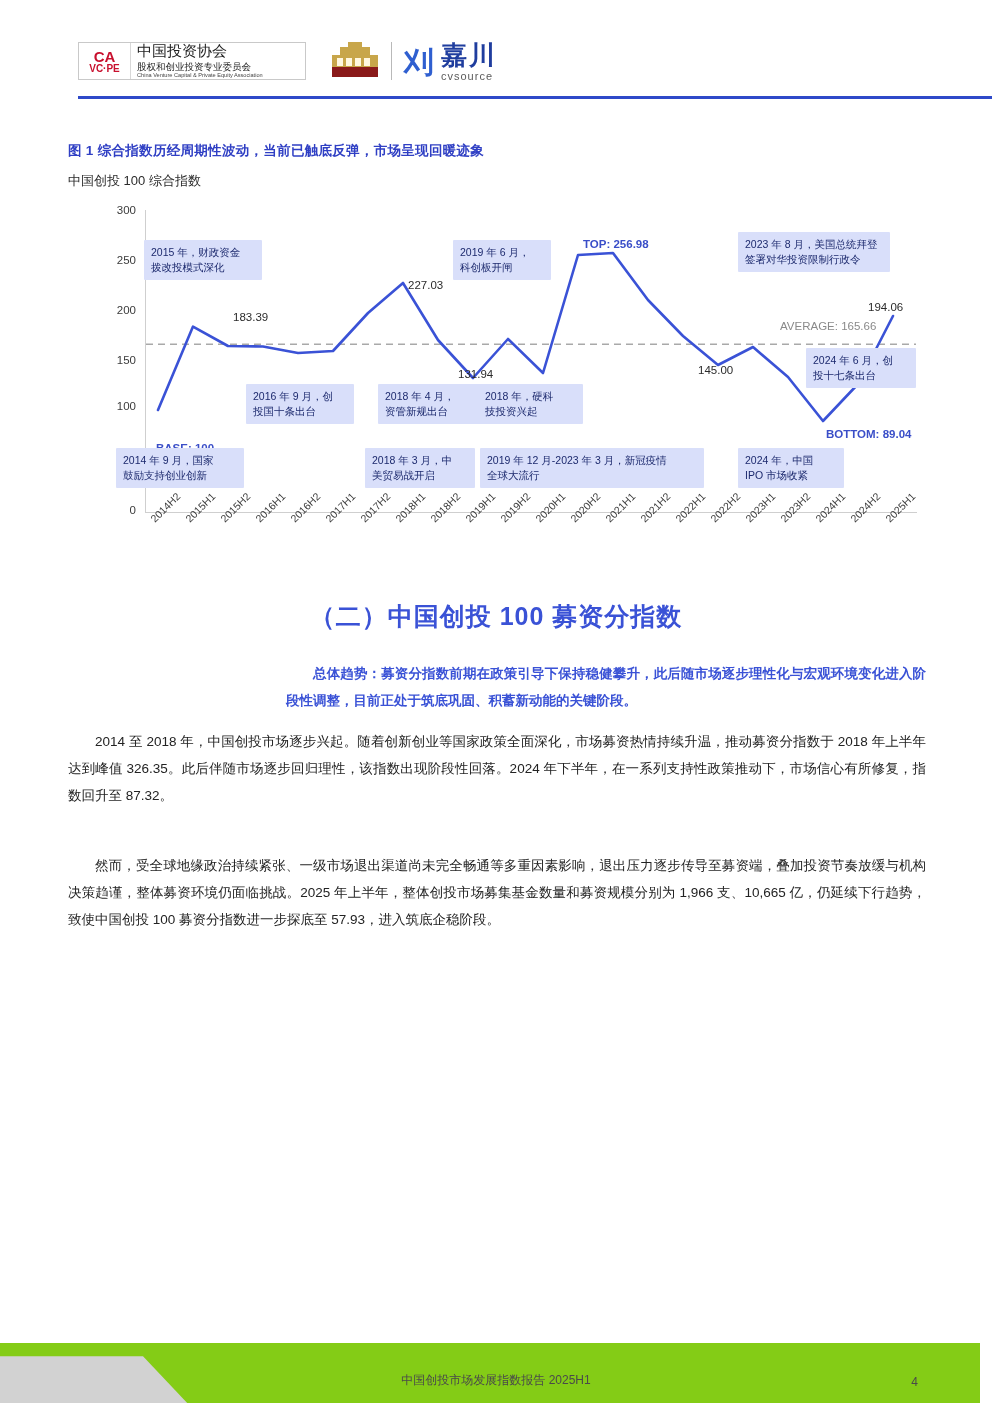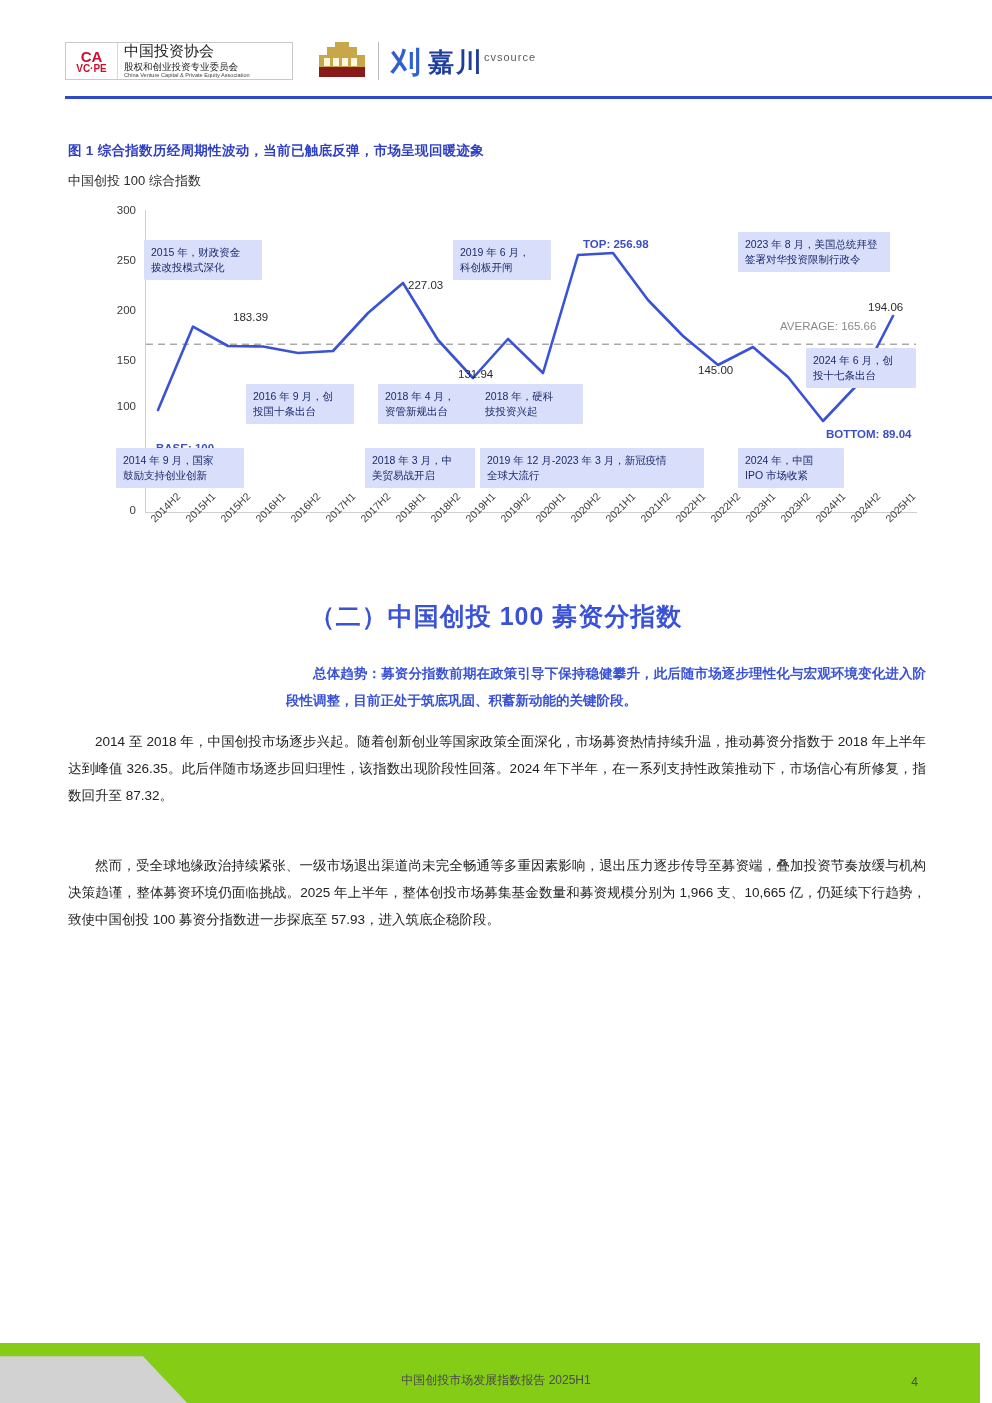--- a/index.html
+++ b/index.html
@@ -6,21 +6,21 @@
   html, body { margin:0; padding:0; }
   body {
     width: 992px; height: 1403px;
     background: #ffffff;
     font-family: "Liberation Sans", sans-serif;
     position: relative;
     overflow: hidden;
   }
   
   .page-header {
-    position: absolute; left: 3px; top: 0; width: 792px; height: 100px;
+    position: absolute; left: 16px; top: 0; width: 792px; height: 100px;
   }
   .logo-ca {
     position: absolute; left: 62px; top: 42px;
     width: 228px; height: 38px;
     border: 1px solid #c9c9c9;
     display: flex; align-items: center;
   }
   .logo-ca .ca-box {
     width: 52px; height: 36px; background: #ffffff;
     border-right: 1px solid #d8d8d8;
@@ -41,21 +41,21 @@
   .logo-stamp svg { display: block; }
   .logo-sep {
     position: absolute; left: 375px; top: 42px; width: 1px; height: 38px;
     background: #b9b9b9;
   }
   .logo-jc {
     position: absolute; left: 388px; top: 40px; height: 44px;
     display: flex; align-items: center; gap: 7px;
   }
   .logo-jc .jc-mark { color: #2f5fd0; font-size: 30px; font-weight: bold; line-height: 1; }
-  .logo-jc .jc-words { display: flex; flex-direction: row; line-height: 1; }
+  .logo-jc .jc-words { display: flex; flex-direction: column; line-height: 1; }
   .logo-jc .jc-cn { color: #1f3d9e; font-size: 26px; font-weight: bold; letter-spacing: 2px; }
   .logo-jc .jc-en { color: #5b5b5b; font-size: 11px; letter-spacing: 1px; margin-top: 3px; }
 
   .header-rule {
     position: absolute; left: 0px; top: 96px; width: 992px; height: 3px;
     background: #2e49c9;
   }
   .header-rule-left {
     position: absolute; left: 0px; top: 96px; width: 62px; height: 3px;
     background: #ffffff;

